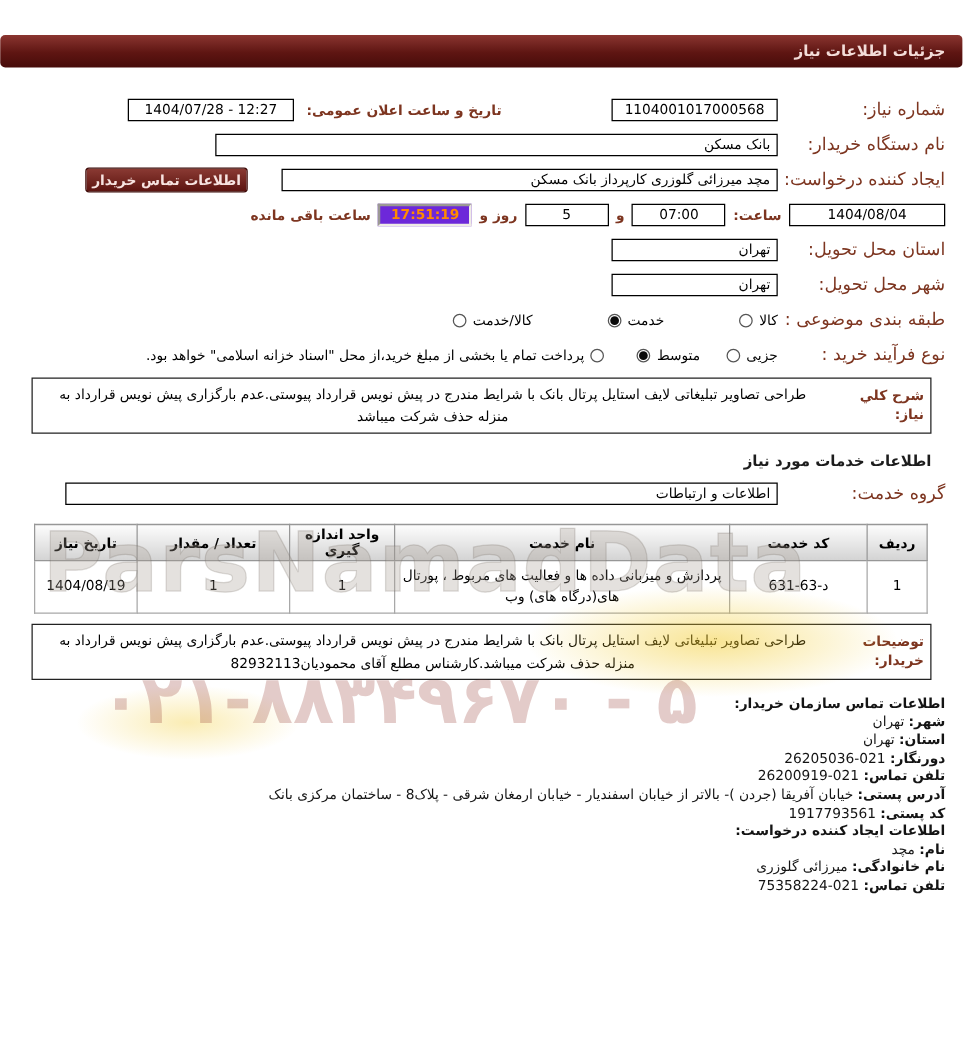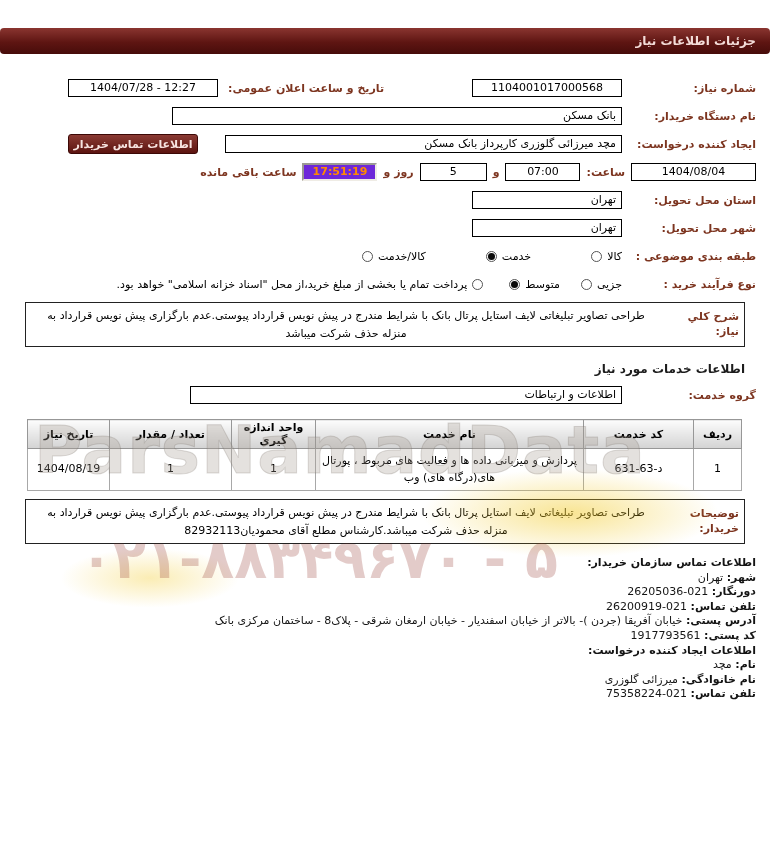--- a/index.html
+++ b/index.html
@@ -7,30 +7,30 @@
   body { font-family:"DejaVu Sans","Liberation Sans",sans-serif; font-size:11px; direction:rtl; position:relative; color:#000; }
 
   
   .titlebar { margin:28px 0 0; height:26px; line-height:26px; border-radius:4px;
     background:linear-gradient(#8a3530 0%, #5e1512 55%, #470c0a 100%);
     color:#f3dcd8; font-weight:bold; font-size:12px; padding:0 14px; }
 
   
   .form { margin:24px 14px 0; }
   .frow { display:flex; align-items:center; margin-bottom:8px; min-height:20px; }
-  .flabel { width:134px; font-weight:bold; color:#7d3520; font-size:11px; flex:0 0 auto; }
+  .flabel { width:134px; font-weight:normal; color:#7d3520; font-size:14px; flex:0 0 auto; }
   .flabel.dl { width:158px; padding-left:42px; line-height:1.25; }
   .lbl2 { width:254px; flex:0 0 auto; text-align:left; padding-left:10px; font-weight:bold; color:#7d3520; }
   .ilabel { font-weight:bold; color:#7d3520; margin:0 6px; white-space:nowrap; }
   .ibox { border:1px solid #000; height:18px; line-height:16px; background:#fff; font-size:11px;
     overflow:hidden; white-space:nowrap; padding:0 5px; flex:0 0 auto; }
   .center { text-align:center; }
   .ltr { direction:ltr; }
-  .w125{width:125px}.w150{width:150px}.w450{width:450px}.w397{width:397px}
-  .w514{width:432px}.w75{width:75px}.w67{width:67px}
+  .w125{width:125px}.w150{width:133px}.w450{width:450px}.w397{width:397px}
+  .w514{width:570px}.w75{width:75px}.w67{width:67px}
   .cbtn { width:130px; height:20px; margin-right:27px; flex:0 0 auto;
     background:linear-gradient(#8a3a33,#5c1410); color:#f7e3e0; border:1px solid #3c0806;
     border-radius:3px; font-size:11px; font-weight:bold; display:flex; align-items:center; justify-content:center; cursor:pointer; }
   .countdown { width:75px; height:18px; line-height:14px; text-align:center; flex:0 0 auto;
     background:#6d28d9; border:2px inset #efece5; color:#ff8a00; font-weight:bold; direction:ltr; }
 
   
   .optrow { display:flex; align-items:center; }
   .optrow.cls { gap:55px; }
   .optrow.prc { gap:16px; }
@@ -202,20 +202,21 @@
 </table>
 
 <div class="descbox">
   <div class="desclabel">توضیحات خریدار:</div>
   <div class="desctext">طراحی تصاویر تبلیغاتی لایف استایل پرتال بانک با شرایط مندرج در پیش نویس قرارداد پیوستی.عدم بارگزاری پیش نویس قرارداد به منزله حذف شرکت میباشد.کارشناس مطلع آقای محمودیان82932113</div>
 </div>
 
 <div class="contact">
   <div class="chead">اطلاعات تماس سازمان خریدار:</div>
   <div class="cline"><span class="cl">شهر:</span> <span class="cv">تهران</span></div>
+  <div class="cline"><span class="cl">استان:</span> <span class="cv">تهران</span></div>
   <div class="cline"><span class="cl">دورنگار:</span> <span class="cv ltrnum">021-26205036</span></div>
   <div class="cline"><span class="cl">تلفن تماس:</span> <span class="cv">021-26200919</span></div>
   <div class="cline"><span class="cl">آدرس پستی:</span> <span class="cv">خیابان آفریقا (جردن )- بالاتر از خیابان اسفندیار - خیابان ارمغان شرقی - پلاک8 - ساختمان مرکزی بانک</span></div>
   <div class="cline"><span class="cl">کد پستی:</span> <span class="cv">1917793561</span></div>
   <div class="chead">اطلاعات ایجاد کننده درخواست:</div>
   <div class="cline"><span class="cl">نام:</span> <span class="cv">مچد</span></div>
   <div class="cline"><span class="cl">نام خانوادگی:</span> <span class="cv">میرزائی گلوزری</span></div>
   <div class="cline"><span class="cl">تلفن تماس:</span> <span class="cv">021-75358224</span></div>
 </div>
 

